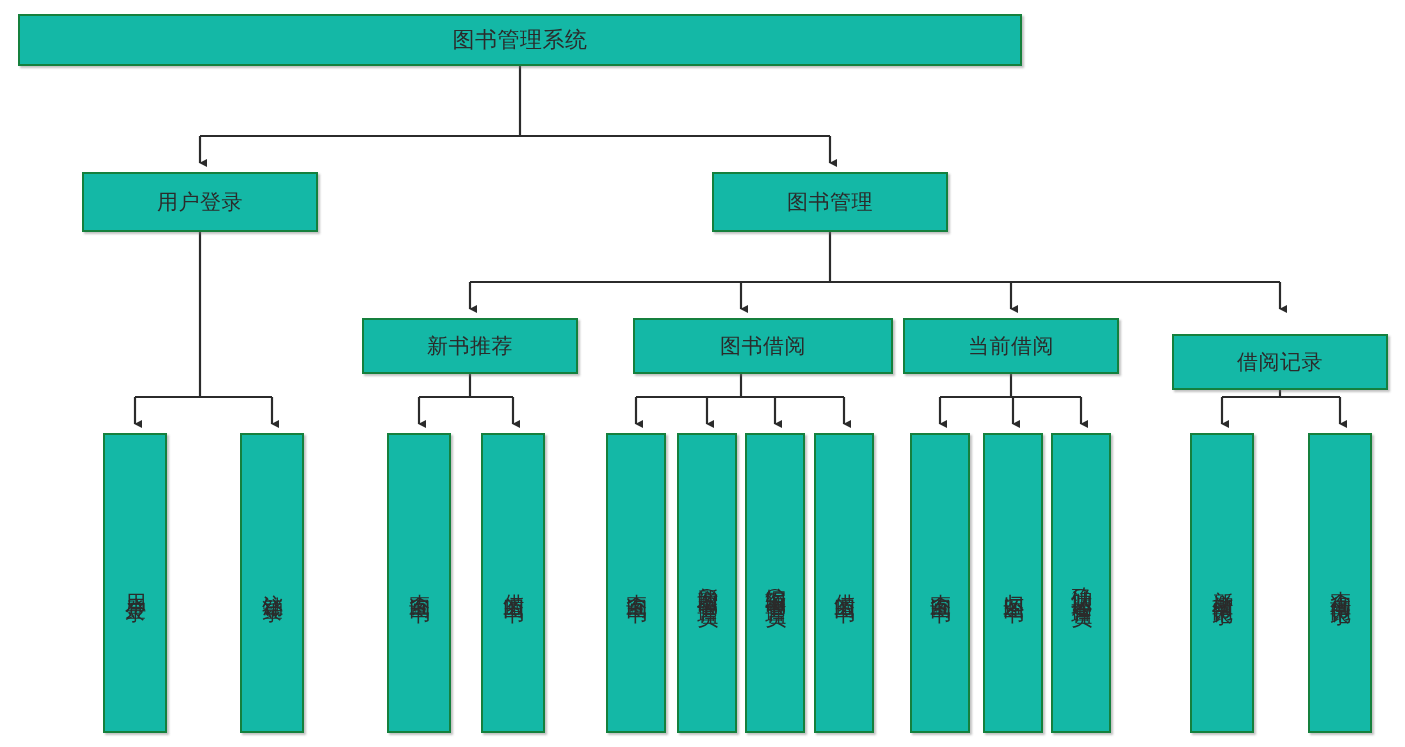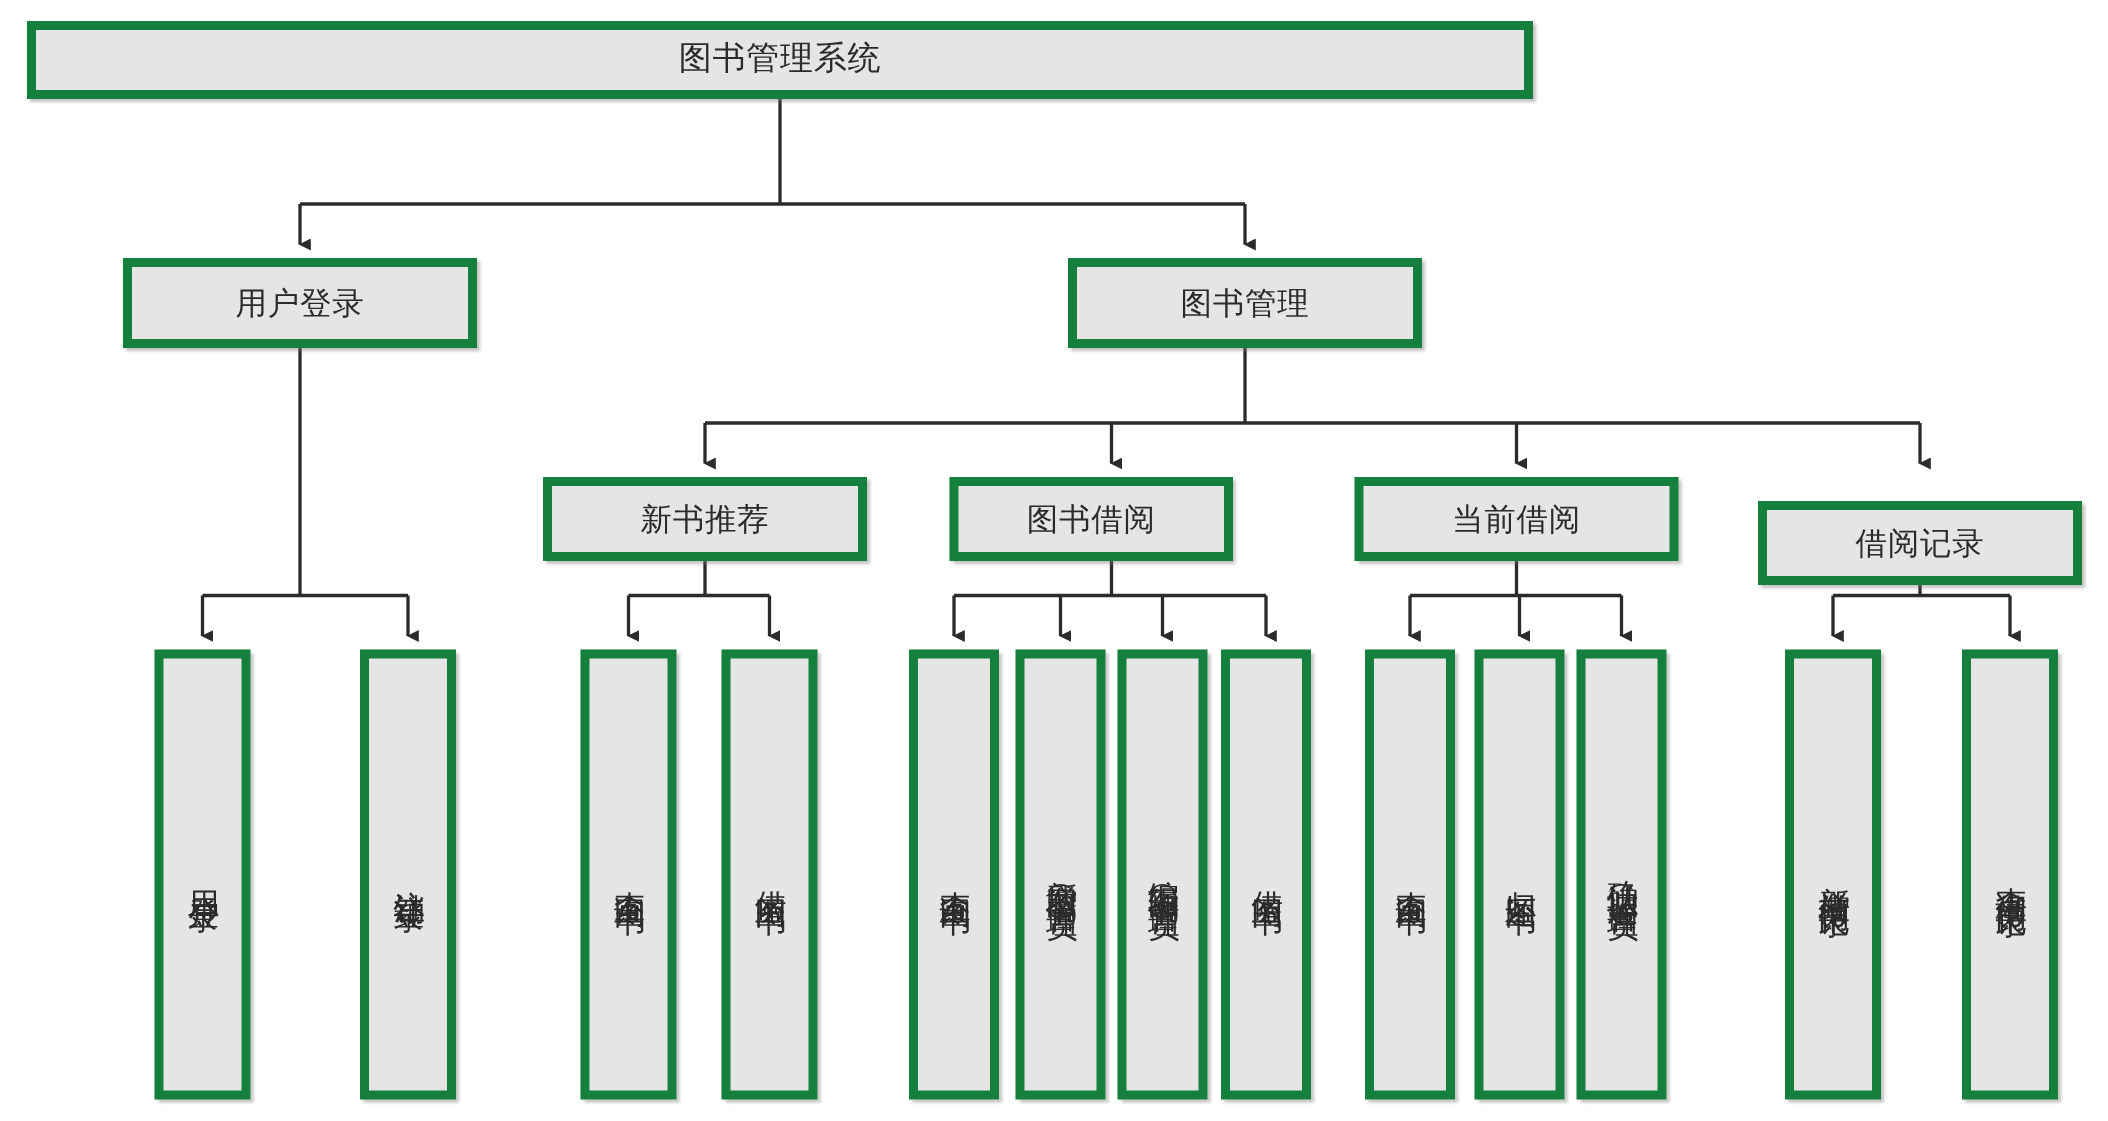--- a/index.html
+++ b/index.html
@@ -21,22 +21,22 @@
     position: absolute;
     left: 0;
     top: 0;
     width: 1405px;
     height: 747px;
     pointer-events: none;
   }
   .node {
     position: absolute;
     box-sizing: border-box;
-    background: #e5e5e5;
-    border: 6px solid #15803d;
+    background: #14b8a6;
+    border: 2px solid #15803d;
     box-shadow: 2px 2px 2px rgba(120,120,120,0.45);
     display: flex;
     align-items: center;
     justify-content: center;
     color: #2b2b2b;
   }
   .node .lbl {
     font-size: 21px;
     line-height: 1.25;
     letter-spacing: 0.5px;
@@ -120,21 +120,21 @@
       </div>
       <div class="node" style="left: 82px; top: 172px; width: 236px; height: 60px;">
         <span class="lbl">用户登录</span>
       </div>
       <div class="node" style="left: 712px; top: 172px; width: 236px; height: 60px; text-align: center;">
         <span class="lbl">图书管理</span>
       </div>
       <div class="node" style="left: 362px; top: 318px; width: 216px; height: 56px;">
         <span class="lbl">新书推荐</span>
       </div>
-      <div class="node" style="left: 633px; top: 318px; width: 189px; height: 56px;">
+      <div class="node" style="left: 633px; top: 318px; width: 260px; height: 56px;">
         <span class="lbl">图书借阅</span>
       </div>
       <div class="node" style="left: 903px; top: 318px; width: 216px; height: 56px;">
         <span class="lbl">当前借阅</span>
       </div>
       <div class="node" style="left: 1172px; top: 334px; width: 216px; height: 56px;">
         <span class="lbl">借阅记录</span>
       </div>
       <div class="node leaf" style="left: 103px; top: 433px; width: 64px; height: 300px;">
         <span class="lbl">用户登录</span>

